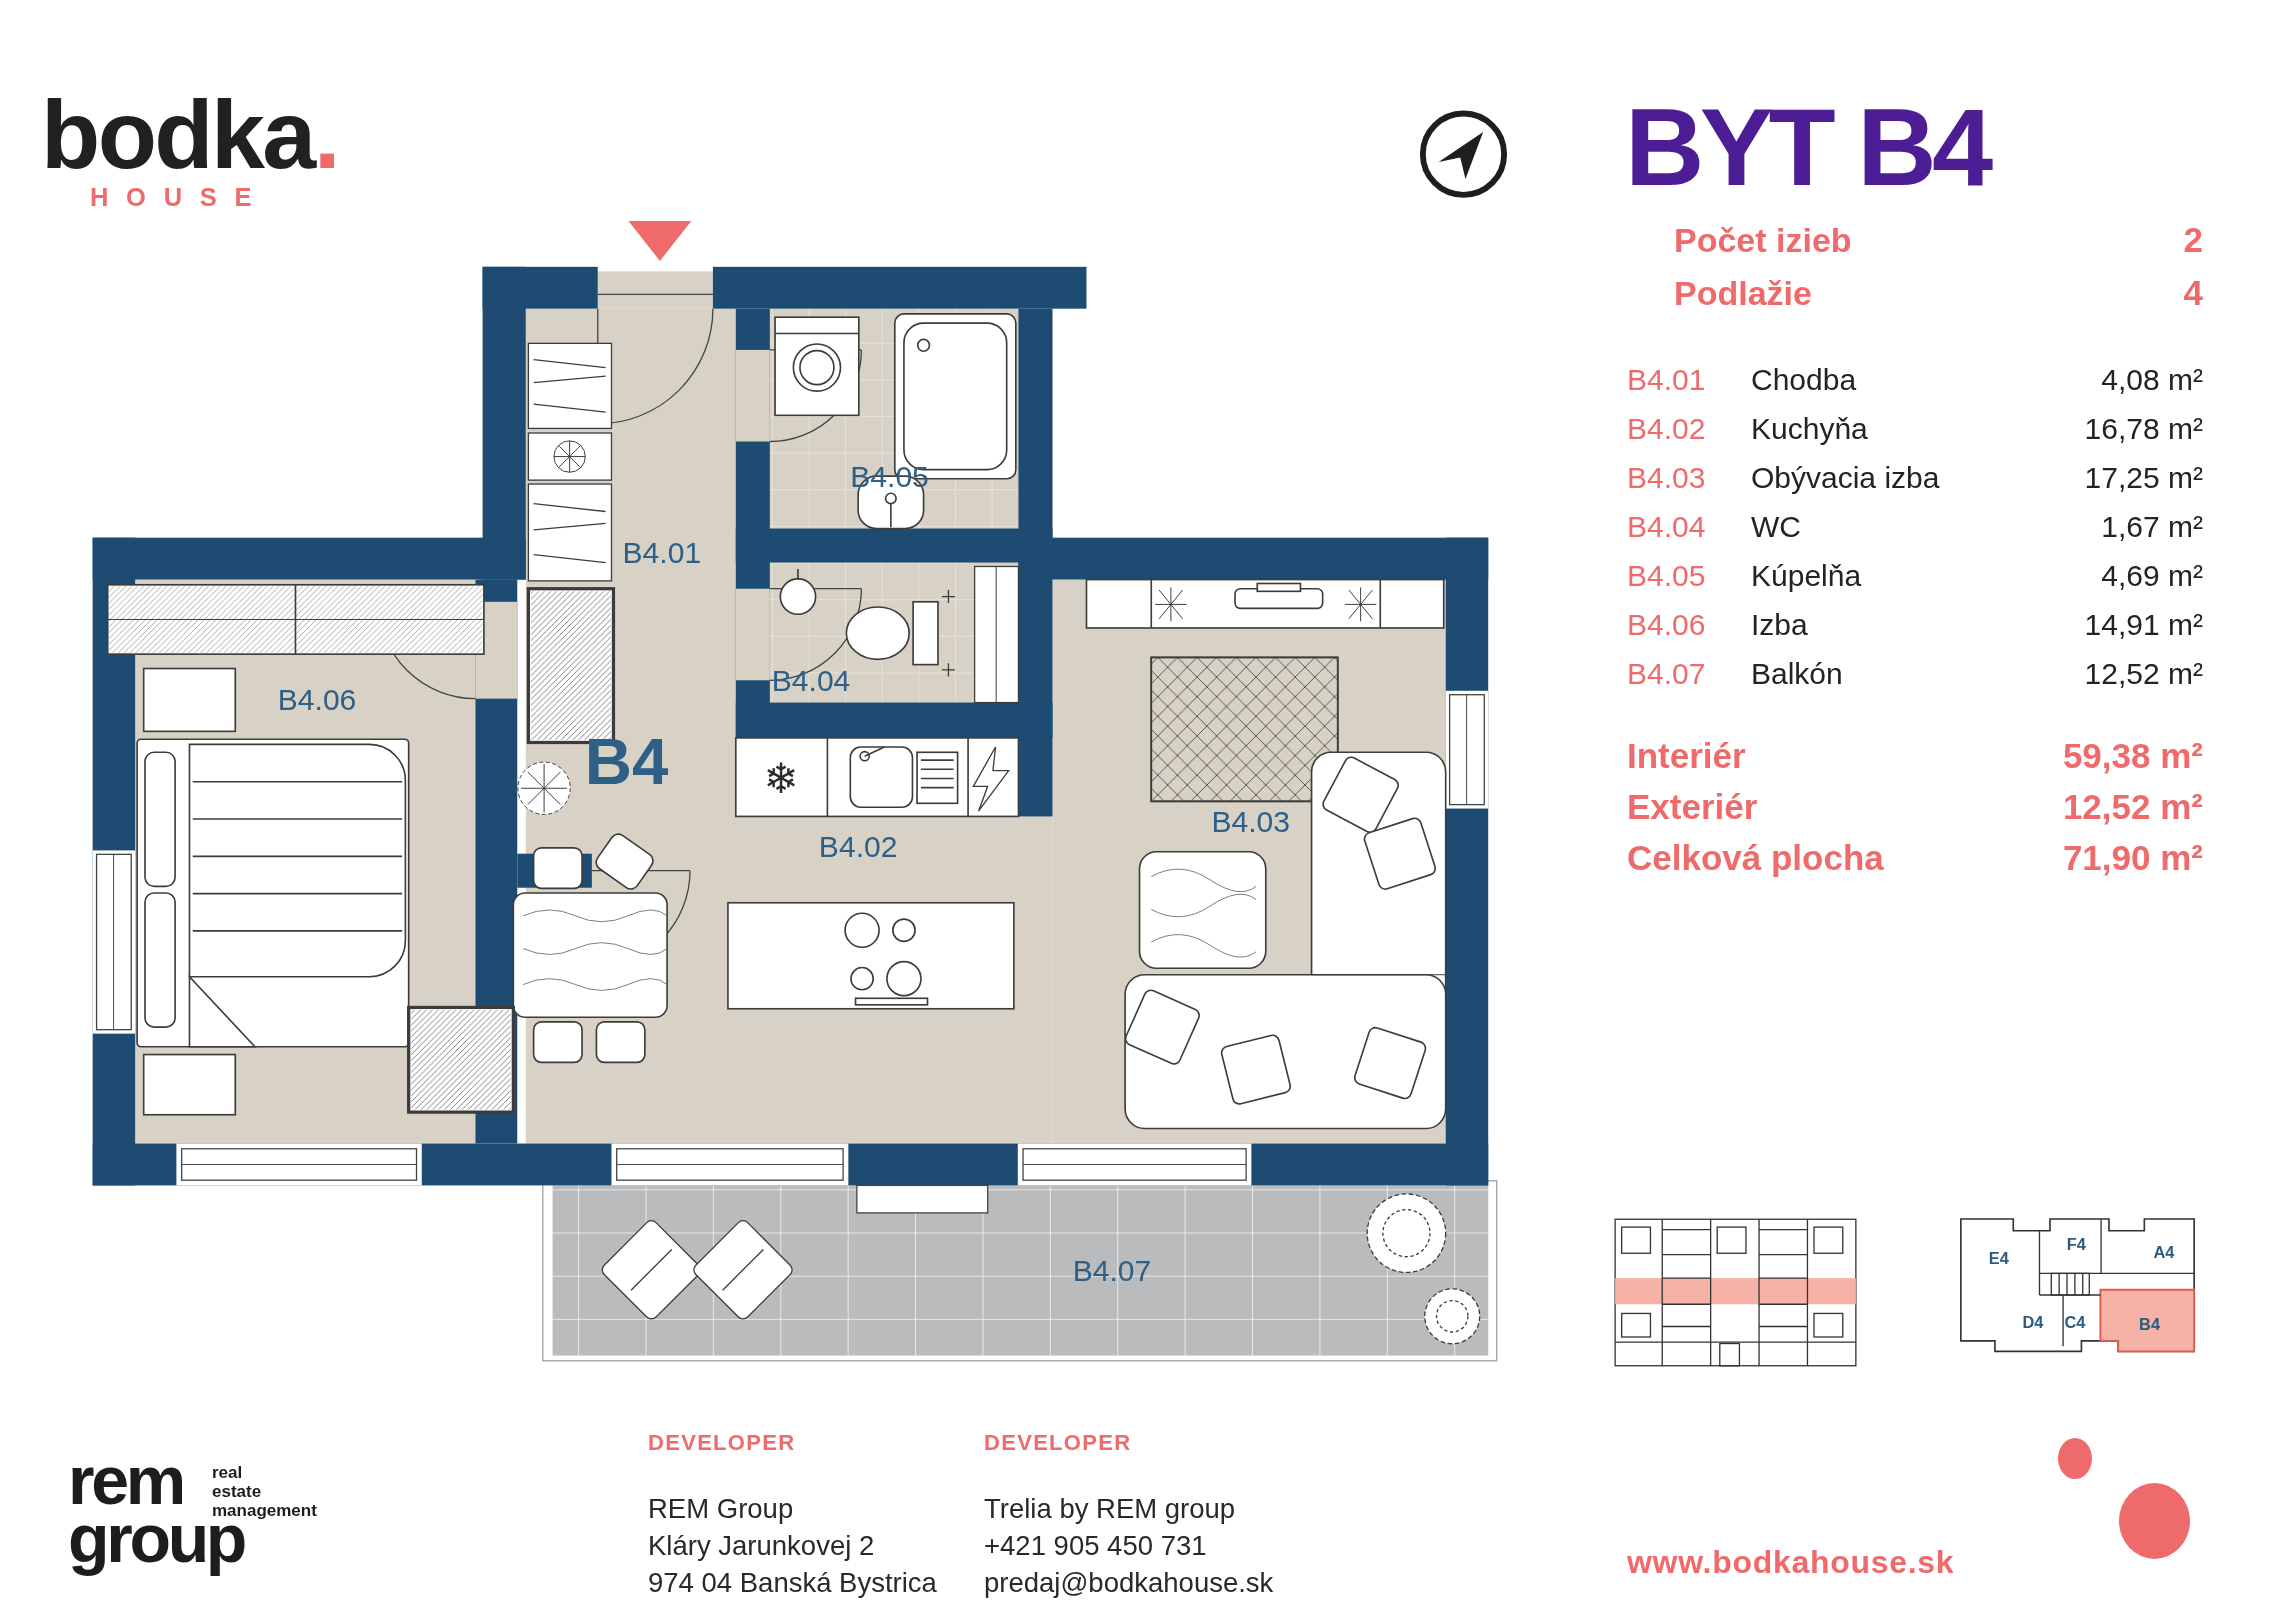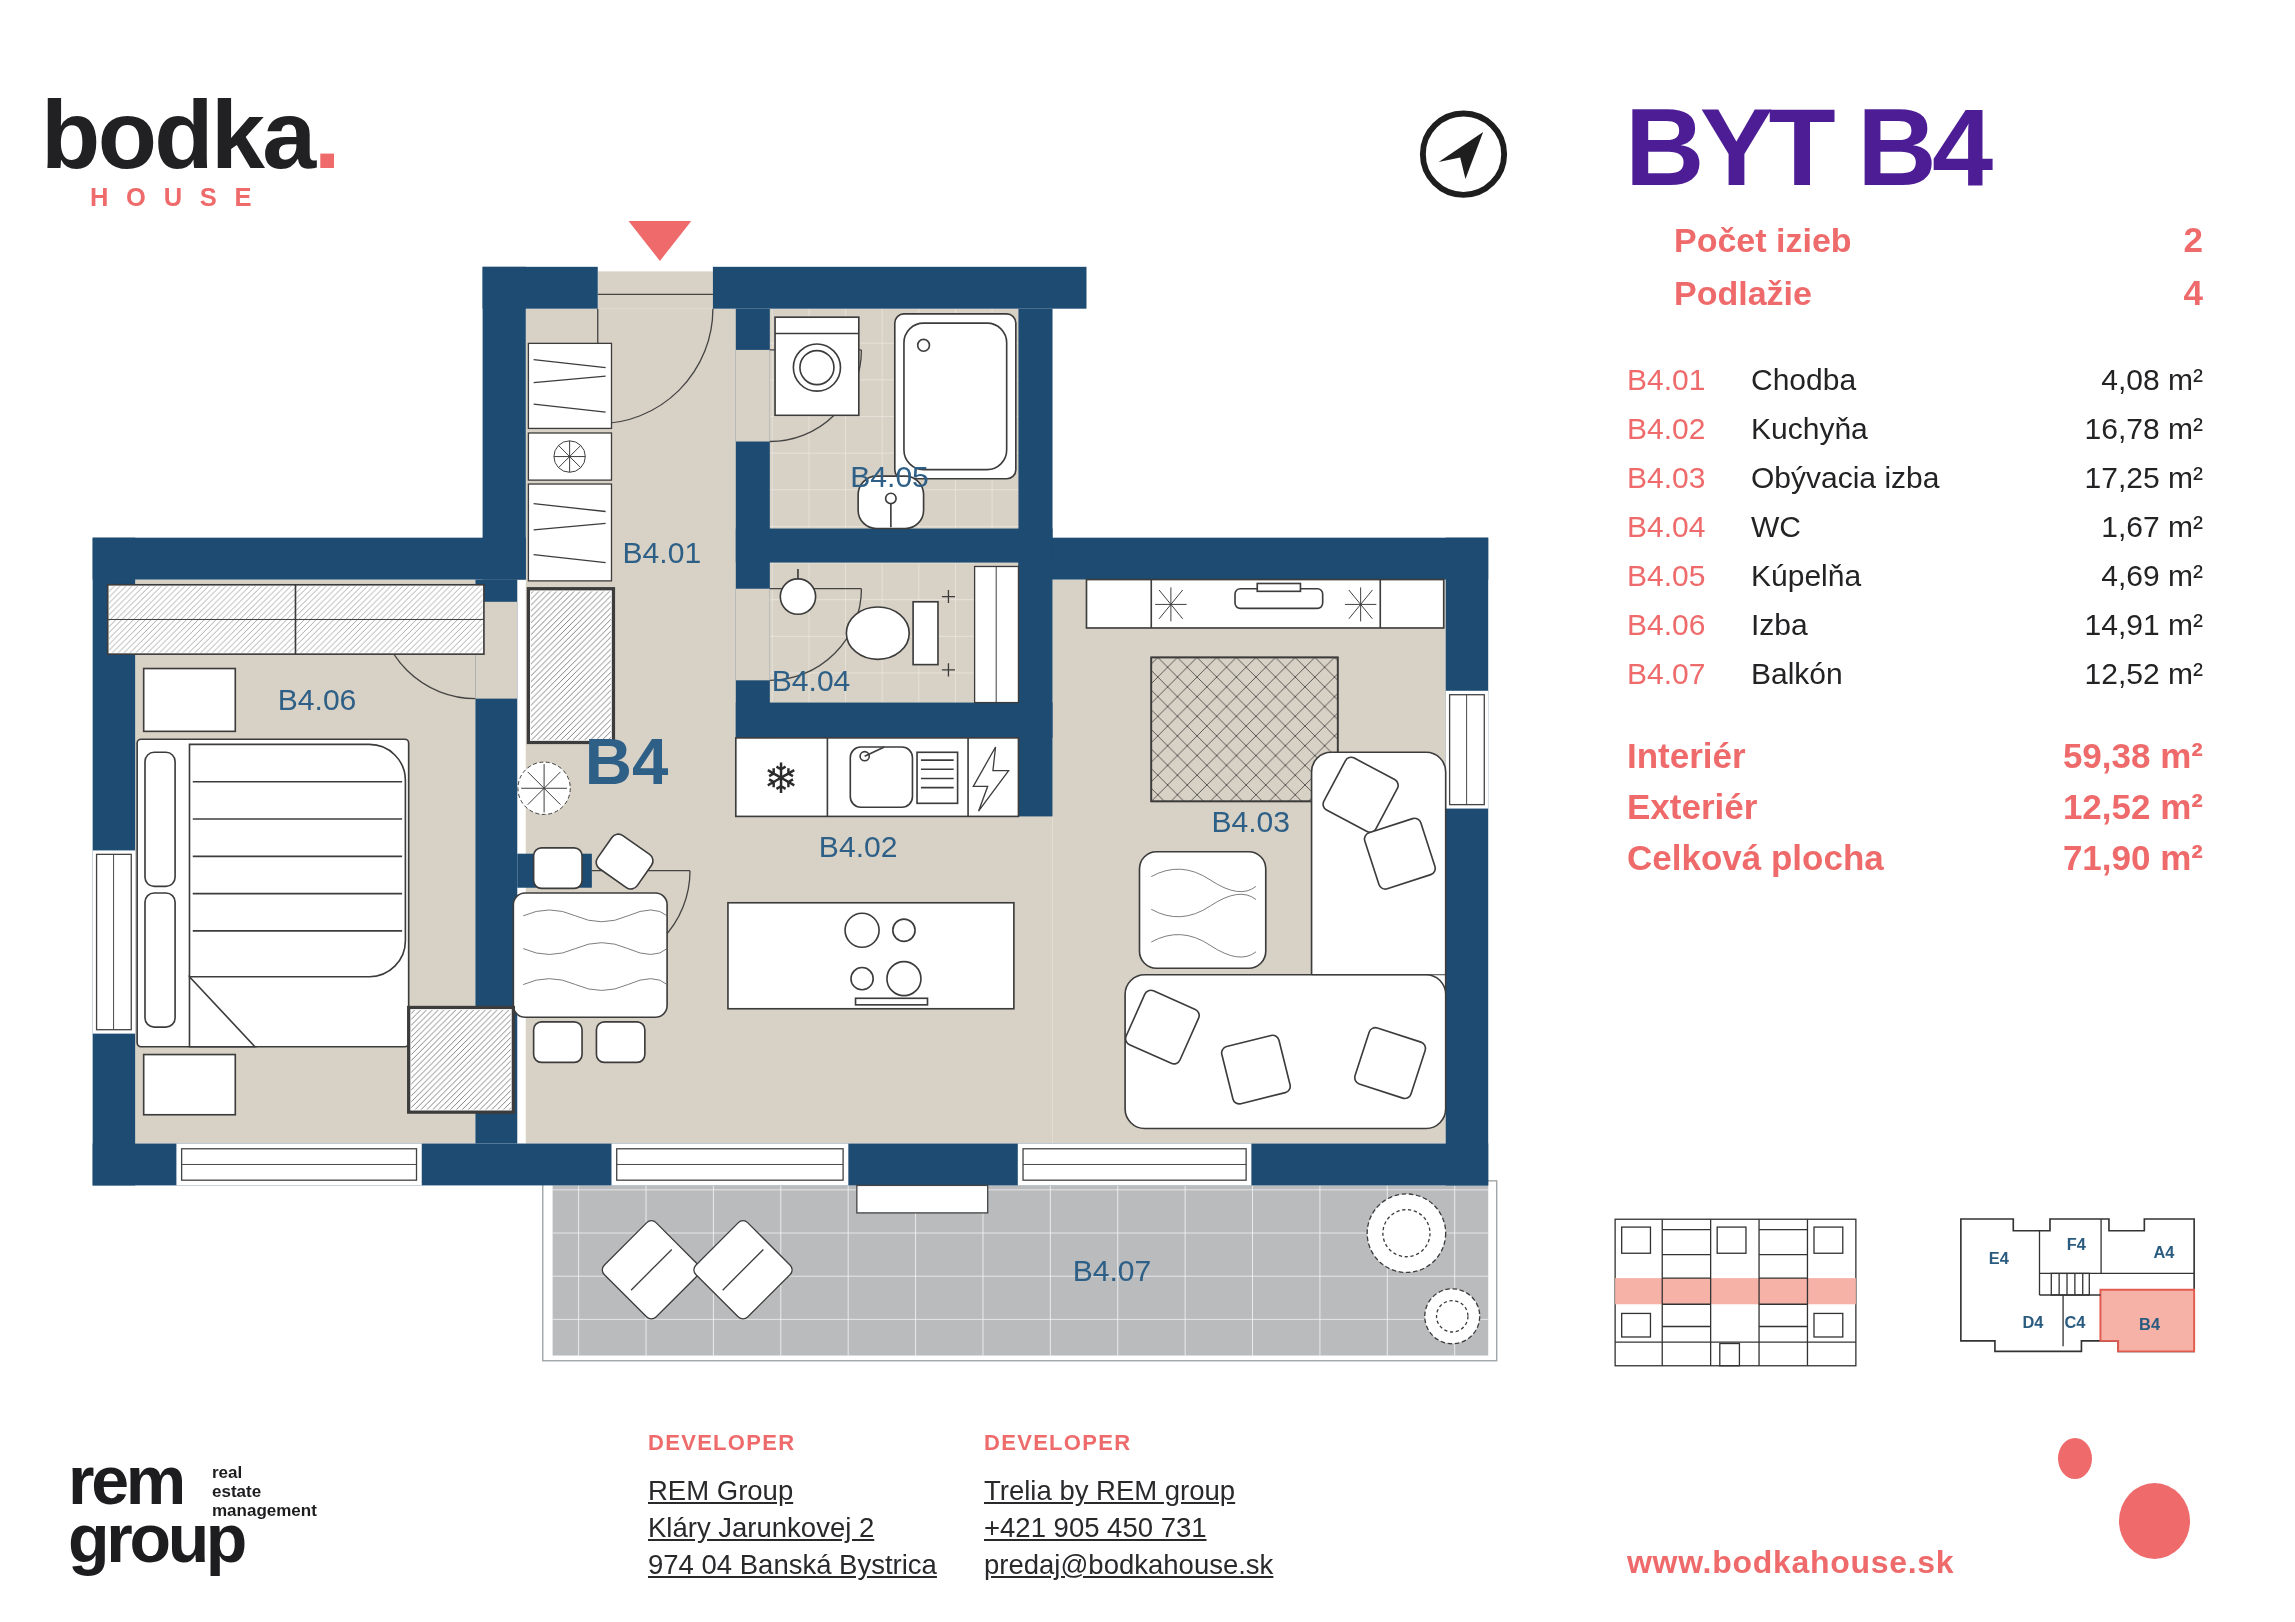--- a/index.html
+++ b/index.html
@@ -19,21 +19,21 @@
   .room-row .code{width:124px;font-size:30px;font-weight:500;color:#ee6a6b;}
   .room-row .name{flex:1;font-size:30px;font-weight:500;color:#232325;}
   .room-row .area{font-size:30px;font-weight:500;color:#232325;text-align:right;}
   .sum-row{left:1627px;width:576px;height:51px;display:flex;justify-content:space-between;align-items:center;}
   .sum-row .lbl{font-size:35px;font-weight:700;color:#ee6a6b;}
   .sum-row .val{font-size:35px;font-weight:700;color:#ee6a6b;}
   
   .rem-logo{left:68px;top:1451px;font-size:68px;font-weight:800;letter-spacing:-3.3px;line-height:.86;color:#1d1d20;}
   .rem-tag{left:212px;top:1463px;font-size:17px;font-weight:700;line-height:1.12;color:#1d1d20;}
   .foot-col .head{font-size:22px;font-weight:700;letter-spacing:1.3px;color:#ee6a6b;}
-  .foot-col .lines{margin-top:16px;font-size:27.5px;font-weight:400;line-height:37px;color:#29292c;text-decoration:underline;}
+  .foot-col .lines{margin-top:34px;font-size:27.5px;font-weight:400;line-height:37px;color:#29292c;}
   .website{left:1627px;top:1518px;font-size:32px;font-weight:700;color:#ee6a6b;letter-spacing:0.7px;margin-top:26px;}
   .dot-s{left:2058px;top:1438px;width:34px;height:41px;background:#ee6a6b;border-radius:50%;}
   .dot-b{left:2119px;top:1483px;width:71px;height:76px;background:#ee6a6b;border-radius:50%;}
   svg text{font-family:"Liberation Sans", sans-serif;}
   .plan-label{fill:#2e5f86;font-size:46px;font-weight:500;}
   .plan-unit{fill:#2e5f86;font-size:100px;font-weight:800;}
   .key-label{fill:#2b5c80;font-size:25px;font-weight:700;}
 </style>
 </head>
 <body>

